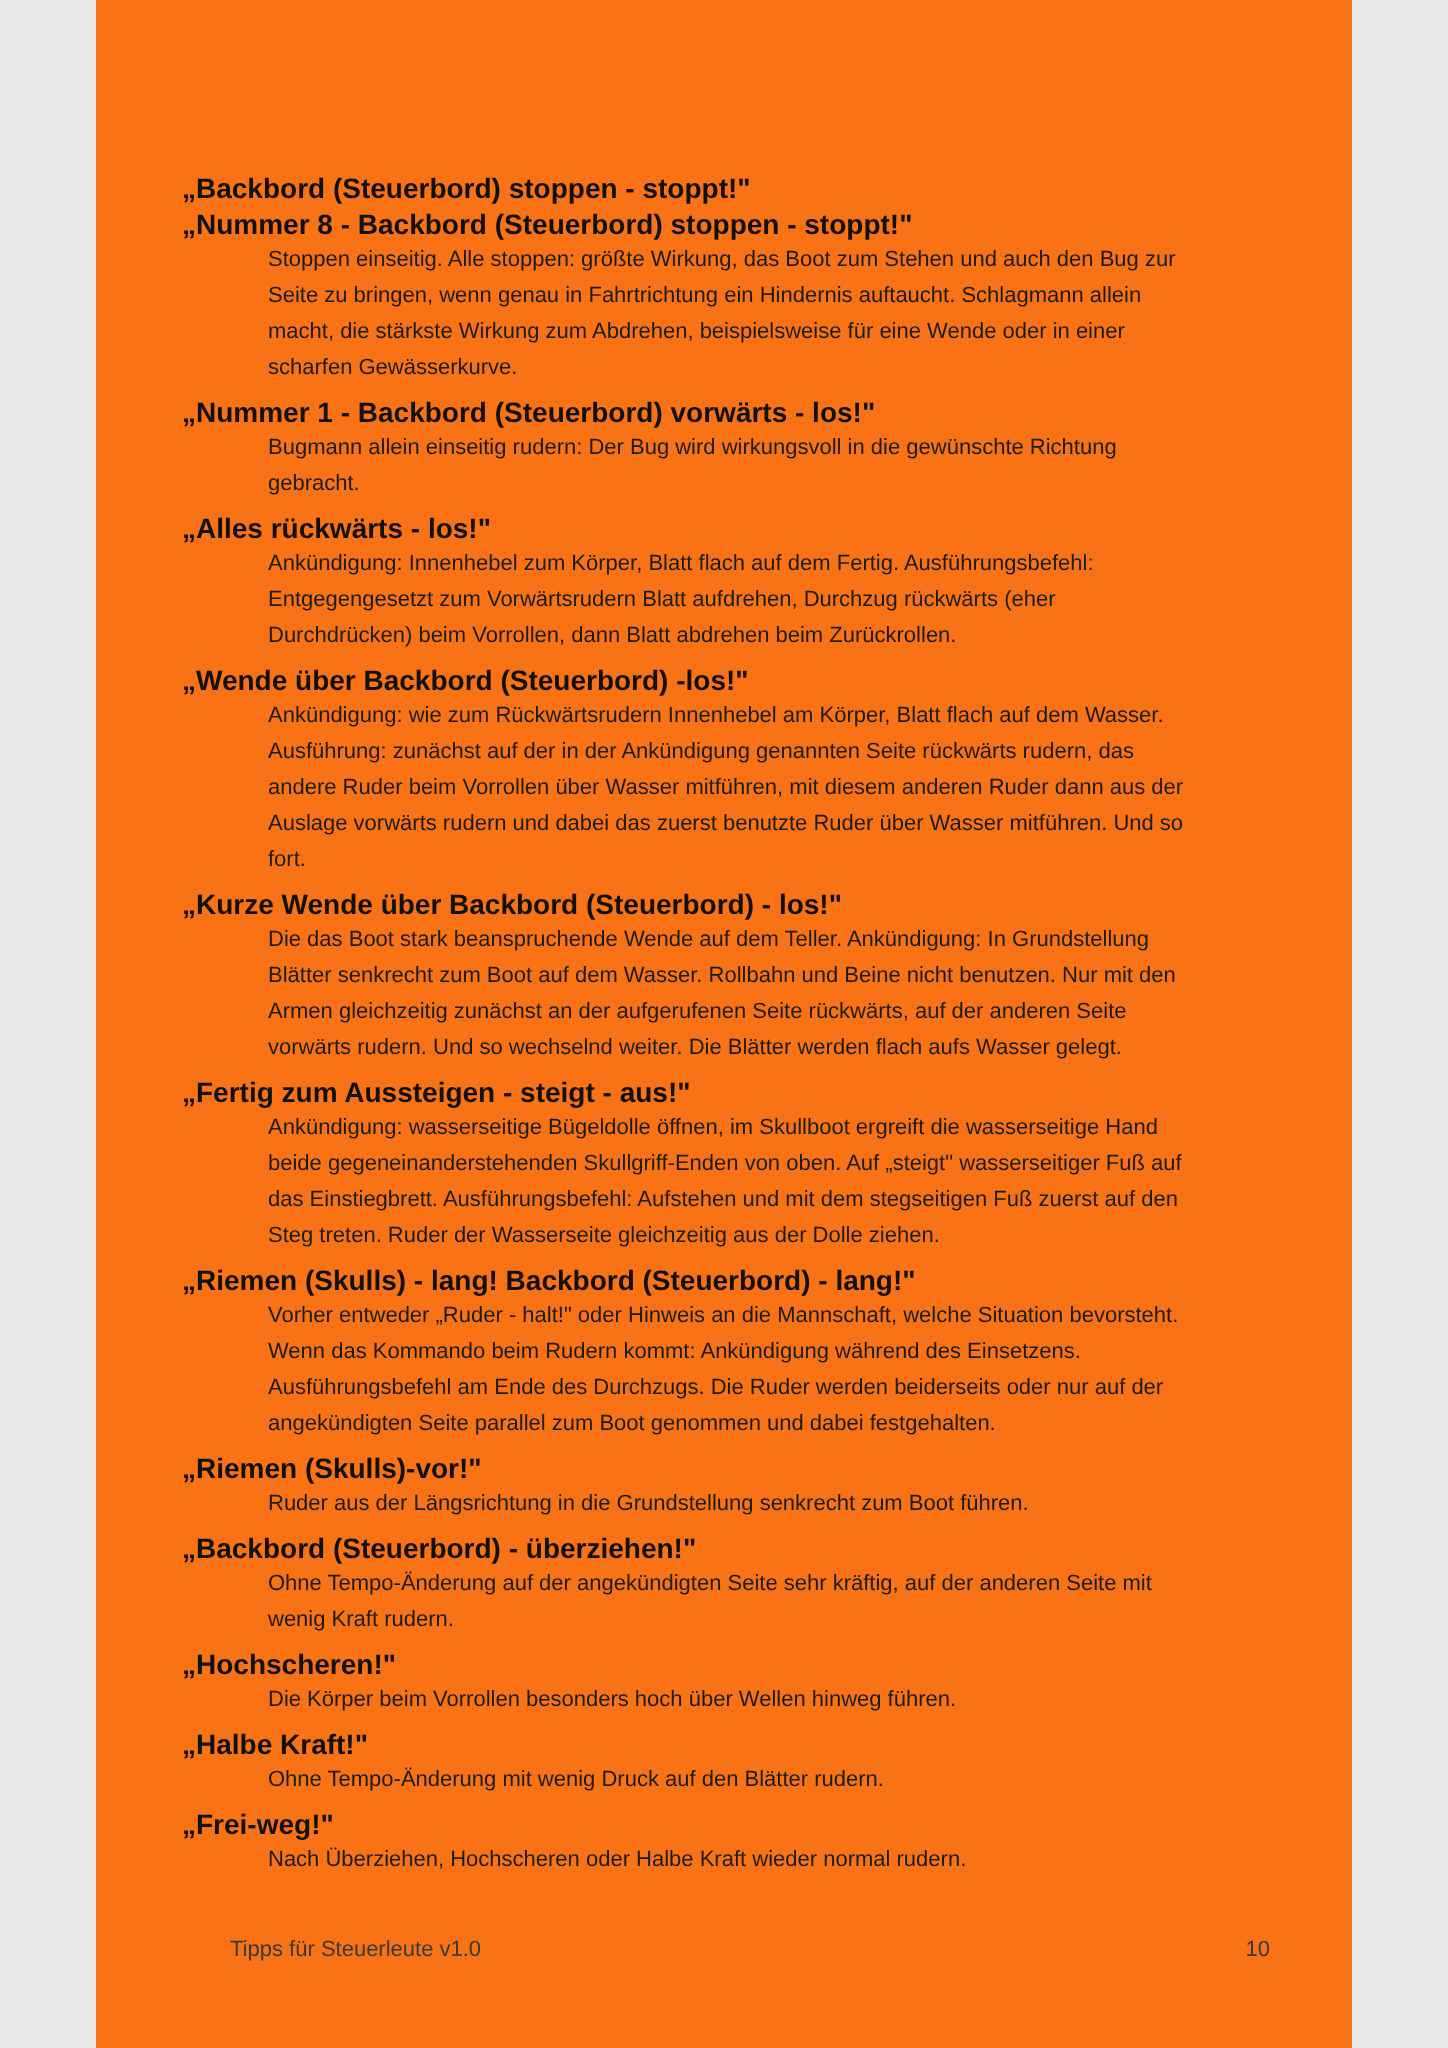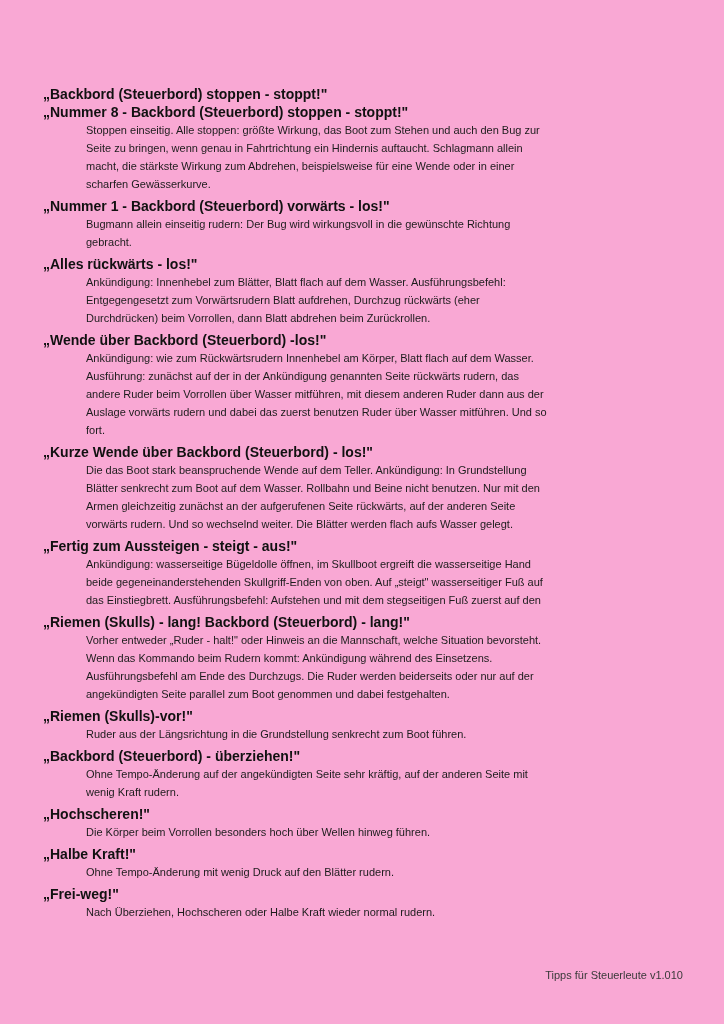--- a/index.html
+++ b/index.html
@@ -3,24 +3,24 @@
 <meta charset="utf-8">
 <style>
   html, body {
     margin: 0;
     padding: 0;
     background: #e8e8e8;
     font-family: "Liberation Sans", sans-serif;
   }
   .page {
     position: relative;
-    width: 724px;
+    width: 628px;
     height: 1024px;
     margin: 0 auto;
-    background: #f9a8d4;
+    background: #f97316;
     color: #1c1c1c;
     overflow: hidden;
   }
   .content {
     position: absolute;
     top: 85px;
     left: 43px;
     right: 38px;
   }
   .section {
@@ -39,21 +39,21 @@
     margin-left: 43px;
     color: #1c1c1c;
     white-space: pre;
   }
   .footer {
     position: absolute;
     top: 969px;
     left: 43px;
     right: 41px;
     display: flex;
-    justify-content: flex-end;
+    justify-content: space-between;
     align-items: baseline;
     font-size: 11px;
     line-height: 13px;
     color: #3a3a3a;
     margin-left: 24px;
   }
 </style>
 </head>
 <body>
 
@@ -67,44 +67,45 @@
         <div class="body-line">macht, die stärkste Wirkung zum Abdrehen, beispielsweise für eine Wende oder in einer</div>
         <div class="body-line">scharfen Gewässerkurve.</div>
       </div>
       <div class="section">
         <div class="heading">„Nummer 1 - Backbord (Steuerbord) vorwärts - los!"</div>
         <div class="body-line">Bugmann allein einseitig rudern: Der Bug wird wirkungsvoll in die gewünschte Richtung</div>
         <div class="body-line">gebracht.</div>
       </div>
       <div class="section">
         <div class="heading">„Alles rückwärts - los!"</div>
-        <div class="body-line">Ankündigung: Innenhebel zum Blätter, Blatt flach auf dem Wasser. Ausführungsbefehl:</div>
+        <div class="body-line">Ankündigung: Innenhebel zum Körper, Blatt flach auf dem Fertig. Ausführungsbefehl:</div>
         <div class="body-line">Entgegengesetzt zum Vorwärtsrudern Blatt aufdrehen, Durchzug rückwärts (eher</div>
         <div class="body-line">Durchdrücken) beim Vorrollen, dann Blatt abdrehen beim Zurückrollen.</div>
       </div>
       <div class="section">
         <div class="heading">„Wende über Backbord (Steuerbord) -los!"</div>
         <div class="body-line">Ankündigung: wie zum Rückwärtsrudern Innenhebel am Körper, Blatt flach auf dem Wasser.</div>
         <div class="body-line">Ausführung: zunächst auf der in der Ankündigung genannten Seite rückwärts rudern, das</div>
         <div class="body-line">andere Ruder beim Vorrollen über Wasser mitführen, mit diesem anderen Ruder dann aus der</div>
-        <div class="body-line">Auslage vorwärts rudern und dabei das zuerst benutzen Ruder über Wasser mitführen. Und so</div>
+        <div class="body-line">Auslage vorwärts rudern und dabei das zuerst benutzte Ruder über Wasser mitführen. Und so</div>
         <div class="body-line">fort.</div>
       </div>
       <div class="section">
         <div class="heading">„Kurze Wende über Backbord (Steuerbord) - los!"</div>
         <div class="body-line">Die das Boot stark beanspruchende Wende auf dem Teller. Ankündigung: In Grundstellung</div>
         <div class="body-line">Blätter senkrecht zum Boot auf dem Wasser. Rollbahn und Beine nicht benutzen. Nur mit den</div>
         <div class="body-line">Armen gleichzeitig zunächst an der aufgerufenen Seite rückwärts, auf der anderen Seite</div>
         <div class="body-line">vorwärts rudern. Und so wechselnd weiter. Die Blätter werden flach aufs Wasser gelegt.</div>
       </div>
       <div class="section">
         <div class="heading">„Fertig zum Aussteigen - steigt - aus!"</div>
         <div class="body-line">Ankündigung: wasserseitige Bügeldolle öffnen, im Skullboot ergreift die wasserseitige Hand</div>
         <div class="body-line">beide gegeneinanderstehenden Skullgriff-Enden von oben. Auf „steigt" wasserseitiger Fuß auf</div>
         <div class="body-line">das Einstiegbrett. Ausführungsbefehl: Aufstehen und mit dem stegseitigen Fuß zuerst auf den</div>
+        <div class="body-line">Steg treten. Ruder der Wasserseite gleichzeitig aus der Dolle ziehen.</div>
       </div>
       <div class="section">
         <div class="heading">„Riemen (Skulls) - lang! Backbord (Steuerbord) - lang!"</div>
         <div class="body-line">Vorher entweder „Ruder - halt!" oder Hinweis an die Mannschaft, welche Situation bevorsteht.</div>
         <div class="body-line">Wenn das Kommando beim Rudern kommt: Ankündigung während des Einsetzens.</div>
         <div class="body-line">Ausführungsbefehl am Ende des Durchzugs. Die Ruder werden beiderseits oder nur auf der</div>
         <div class="body-line">angekündigten Seite parallel zum Boot genommen und dabei festgehalten.</div>
       </div>
       <div class="section">
         <div class="heading">„Riemen (Skulls)-vor!"</div>

